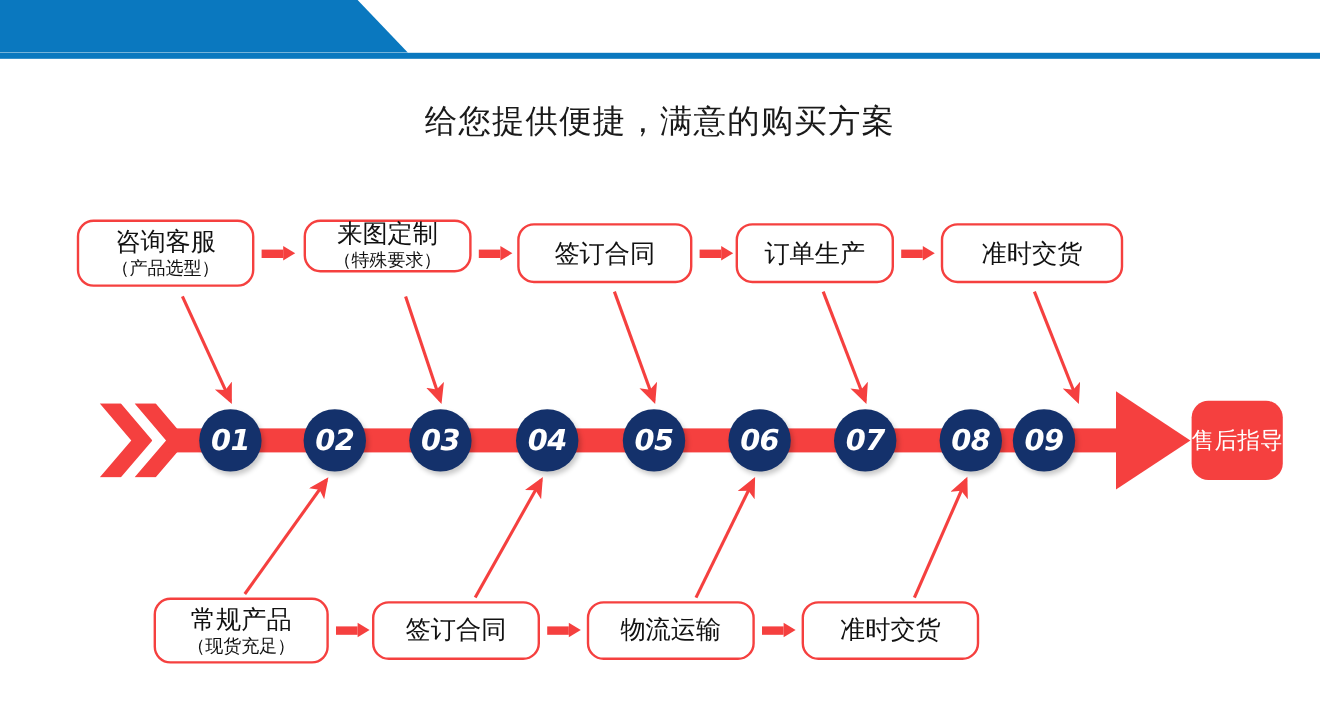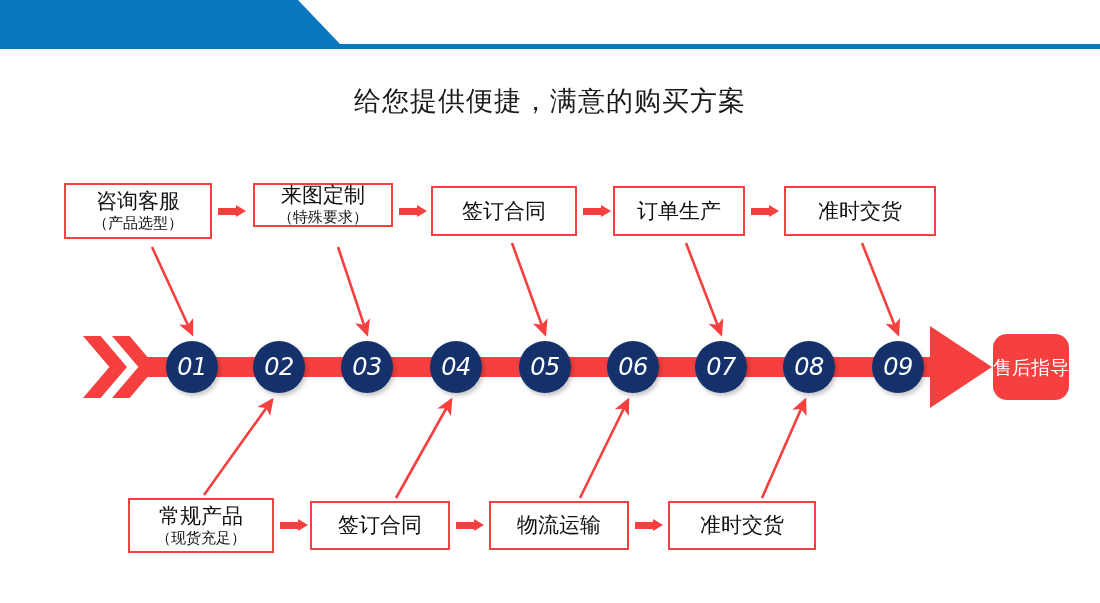--- a/index.html
+++ b/index.html
@@ -65,21 +65,21 @@
     color: #1a1a1a;
     letter-spacing: 1px;
     white-space: nowrap;
   }
 
   
   .fbox {
     position: absolute;
     box-sizing: border-box;
     border: 2.5px solid #f5403f;
-    border-radius: 0;
+    border-radius: 14px;
     background: #ffffff;
     display: flex;
     flex-direction: column;
     align-items: center;
     justify-content: center;
     color: #111111;
   }
   .fbox .l1 {
     font-size: 21px;
     line-height: 25px;
@@ -132,21 +132,21 @@
     border-bottom: 41px solid transparent;
     border-left: 62px solid #f5403f;
   }
   .node {
     position: absolute;
     width: 52px; height: 52px;
     border-radius: 50%;
     background: #14316b;
     color: #ffffff;
     font-size: 24px;
-    font-weight: normal;
+    font-weight: bold;
     font-style: italic;
     display: flex;
     align-items: center;
     justify-content: center;
     box-shadow: 2px 3px 4px rgba(0,0,0,0.22);
     letter-spacing: -0.5px;
   }
 
   .endbox {
     position: absolute;
@@ -253,21 +253,21 @@
 <div class="bigarrow" style="left:930px; top:326px;"></div>
 
 <div class="node" style="left:166px; top:341px;">01</div>
 <div class="node" style="left:253px; top:341px;">02</div>
 <div class="node" style="left:341px; top:341px;">03</div>
 <div class="node" style="left:430px; top:341px;">04</div>
 <div class="node" style="left:519px; top:341px;">05</div>
 <div class="node" style="left:607px; top:341px;">06</div>
 <div class="node" style="left:695px; top:341px;">07</div>
 <div class="node" style="left:783px; top:341px;">08</div>
-<div class="node" style="left:872px; top:341px;">09</div>
+<div class="node" style="left:844px; top:341px;">09</div>
 
 <div class="endbox" style="left:993px; top:334px; width:76px; height:66px;">
   <span>售后</span>
   <span>指导</span>
 </div>
 
 <svg class="links" viewBox="0 0 1100 603">
   <defs>
     <marker id="ah" markerWidth="7" markerHeight="7" refX="5.4" refY="3" orient="auto">
       <path d="M0,0 L6.5,3 L0,6 L1.6,3 Z" fill="#f5403f"></path>

